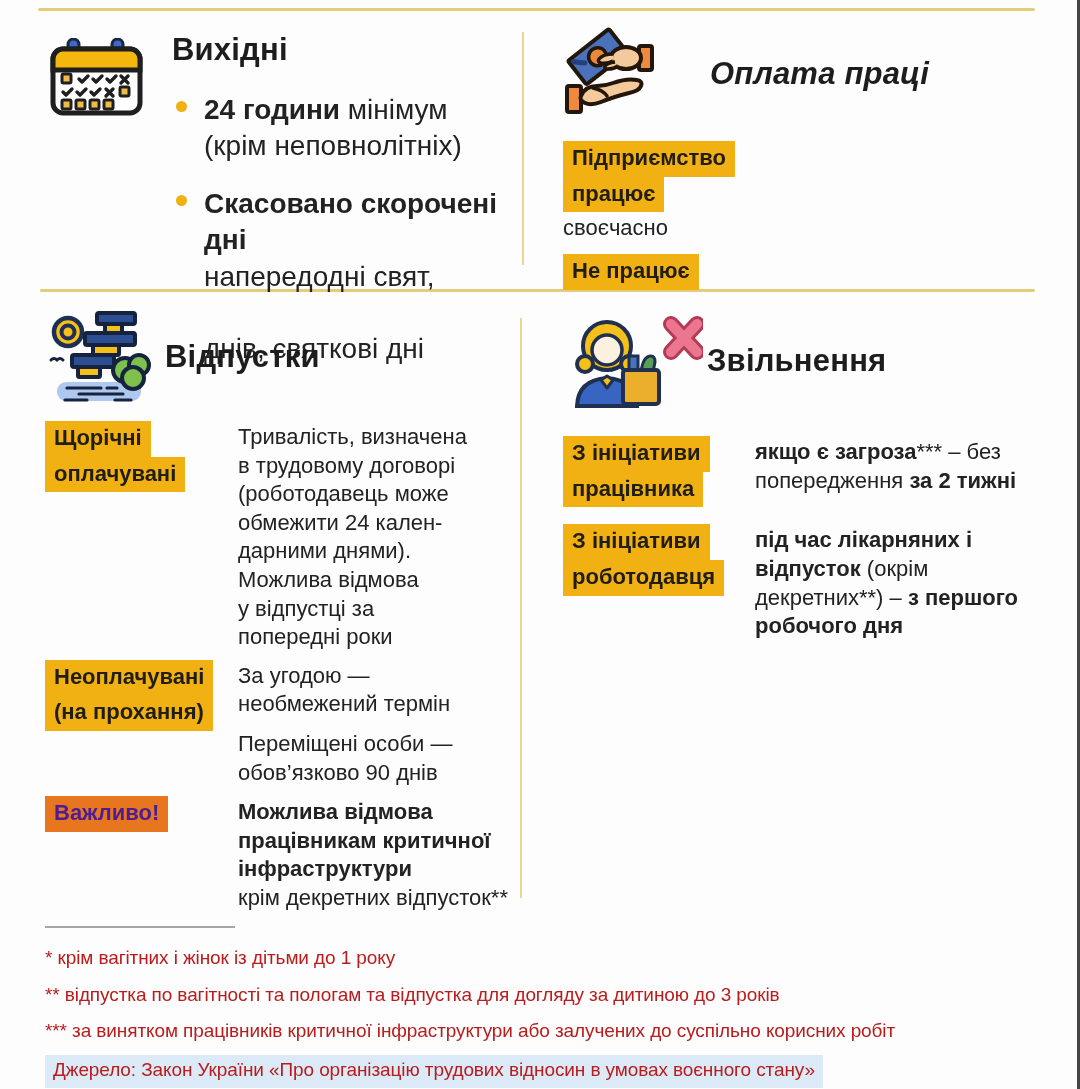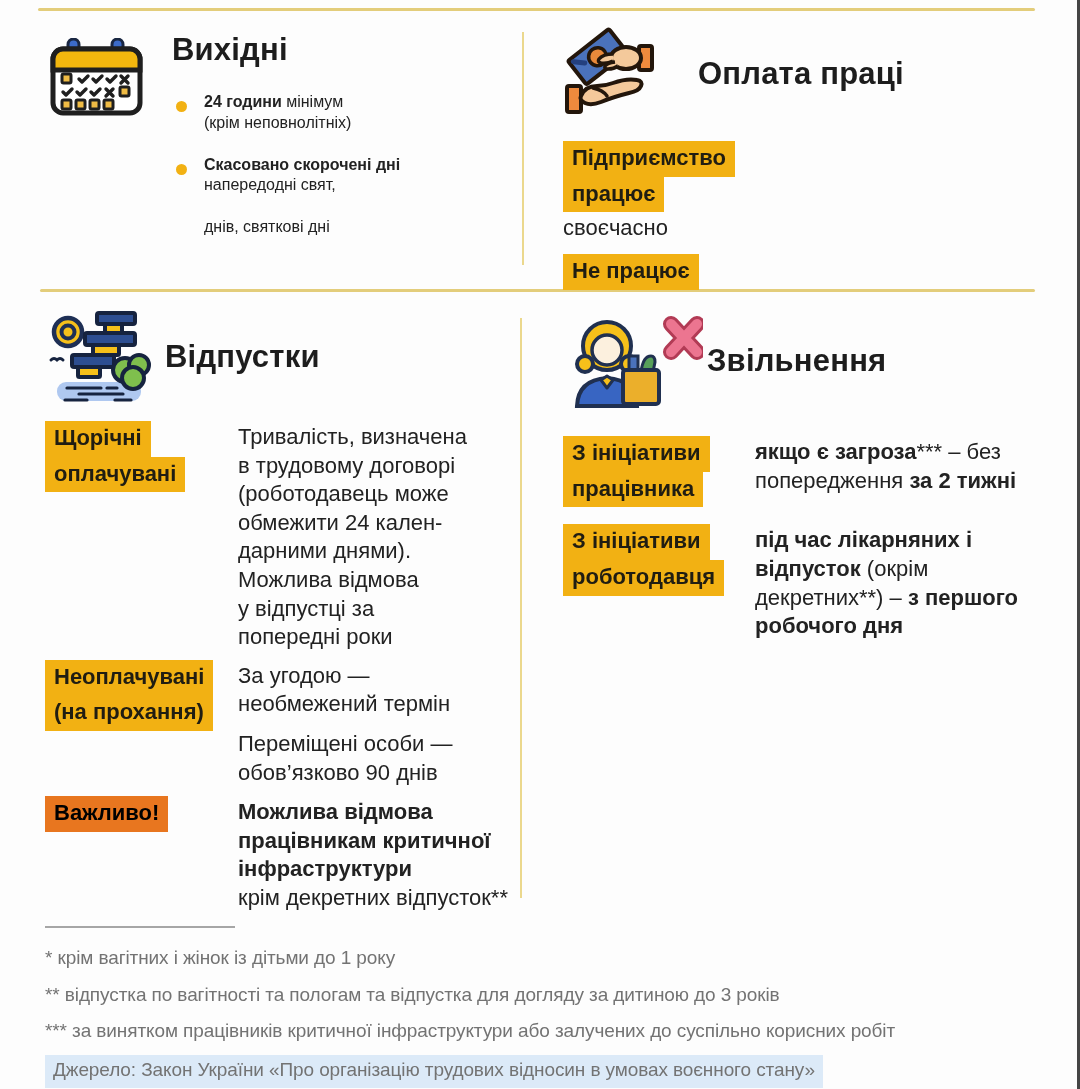--- a/index.html
+++ b/index.html
@@ -33,49 +33,49 @@
 
   .qhead{display:flex;align-items:center;}
   .qtitle{font-size:31px;font-weight:bold;letter-spacing:.2px;color:#1d1d1d;}
 
   
   .tl-flex{display:flex;}
   .tl-icon-col{width:124px;flex:none;padding-top:12px;}
   .tl-main{flex:1;}
   .tl-main .qtitle{margin-top:6px;}
   .bullets{margin-top:24px;}
-  .bullet{display:flex;margin-bottom:21px;font-size:16px;line-height:1.3;}
+  .bullet{display:flex;margin-bottom:21px;font-size:28px;line-height:1.3;}
   .dot{width:11px;height:11px;border-radius:50%;background:var(--highlight-yellow);margin:9px 17px 0 4px;flex:none;}
 
   .rows{margin-top:18px;}
   .row{display:flex;align-items:flex-start;}
   .label-col{width:192px;flex:none;}
   .bl .label-col{width:193px;}
   .value-col{flex:1;font-size:22px;line-height:1.3;padding-top:2px;}
   b{font-weight:bold;}
   .hl-line{
     display:inline-block;background:var(--highlight-yellow);color:#201d12;
     font-weight:bold;font-size:22px;line-height:1.26;padding:3px 9px 5px;
   }
-  .orange .hl-line{background:var(--highlight-orange);color:#000000;}
+  .orange .hl-line{background:var(--highlight-orange);color:#4c1d95;}
   .para{margin-bottom:11px;}
   .para:last-child{margin-bottom:0;}
 
-  #q-tr .qhead .qtitle{margin-left:43px;}
+  #q-tr .qhead .qtitle{margin-left:55px;font-style:italic;}
   #q-tr .rows{margin-top:20px;}
   #q-tr .row1{margin-bottom:11px;flex-direction:column;}
   #q-bl .qhead .qtitle{margin-left:12px;}
   #q-bl .rows{margin-top:16px;}
   #q-bl .row1{margin-bottom:8px;}
   #q-bl .row2{margin-bottom:9px;}
   #q-br .qhead .qtitle{margin-left:4px;}
   #q-br .rows{margin-top:27px;}
   #q-br .row1{margin-bottom:17px;}
 
-  #footnotes{position:absolute;left:45px;top:926px;width:995px;font-size:19px;letter-spacing:-.1px;color:#737373;}
+  #footnotes{position:absolute;left:45px;top:926px;width:995px;font-size:19px;letter-spacing:-.1px;color:#b91c1c;}
   .fn-rule{width:190px;border-top:2px solid #A6A6A6;margin-bottom:17px;}
   .fn{margin-bottom:11px;line-height:1.35;}
   .source-line{display:inline-block;background:var(--source-bg);padding:3px 8px 5px;line-height:1.3;}
 
   svg{display:block;}
 </style>
 </head>
 <body>
 
 <div class="hline" id="hline-top"></div>

